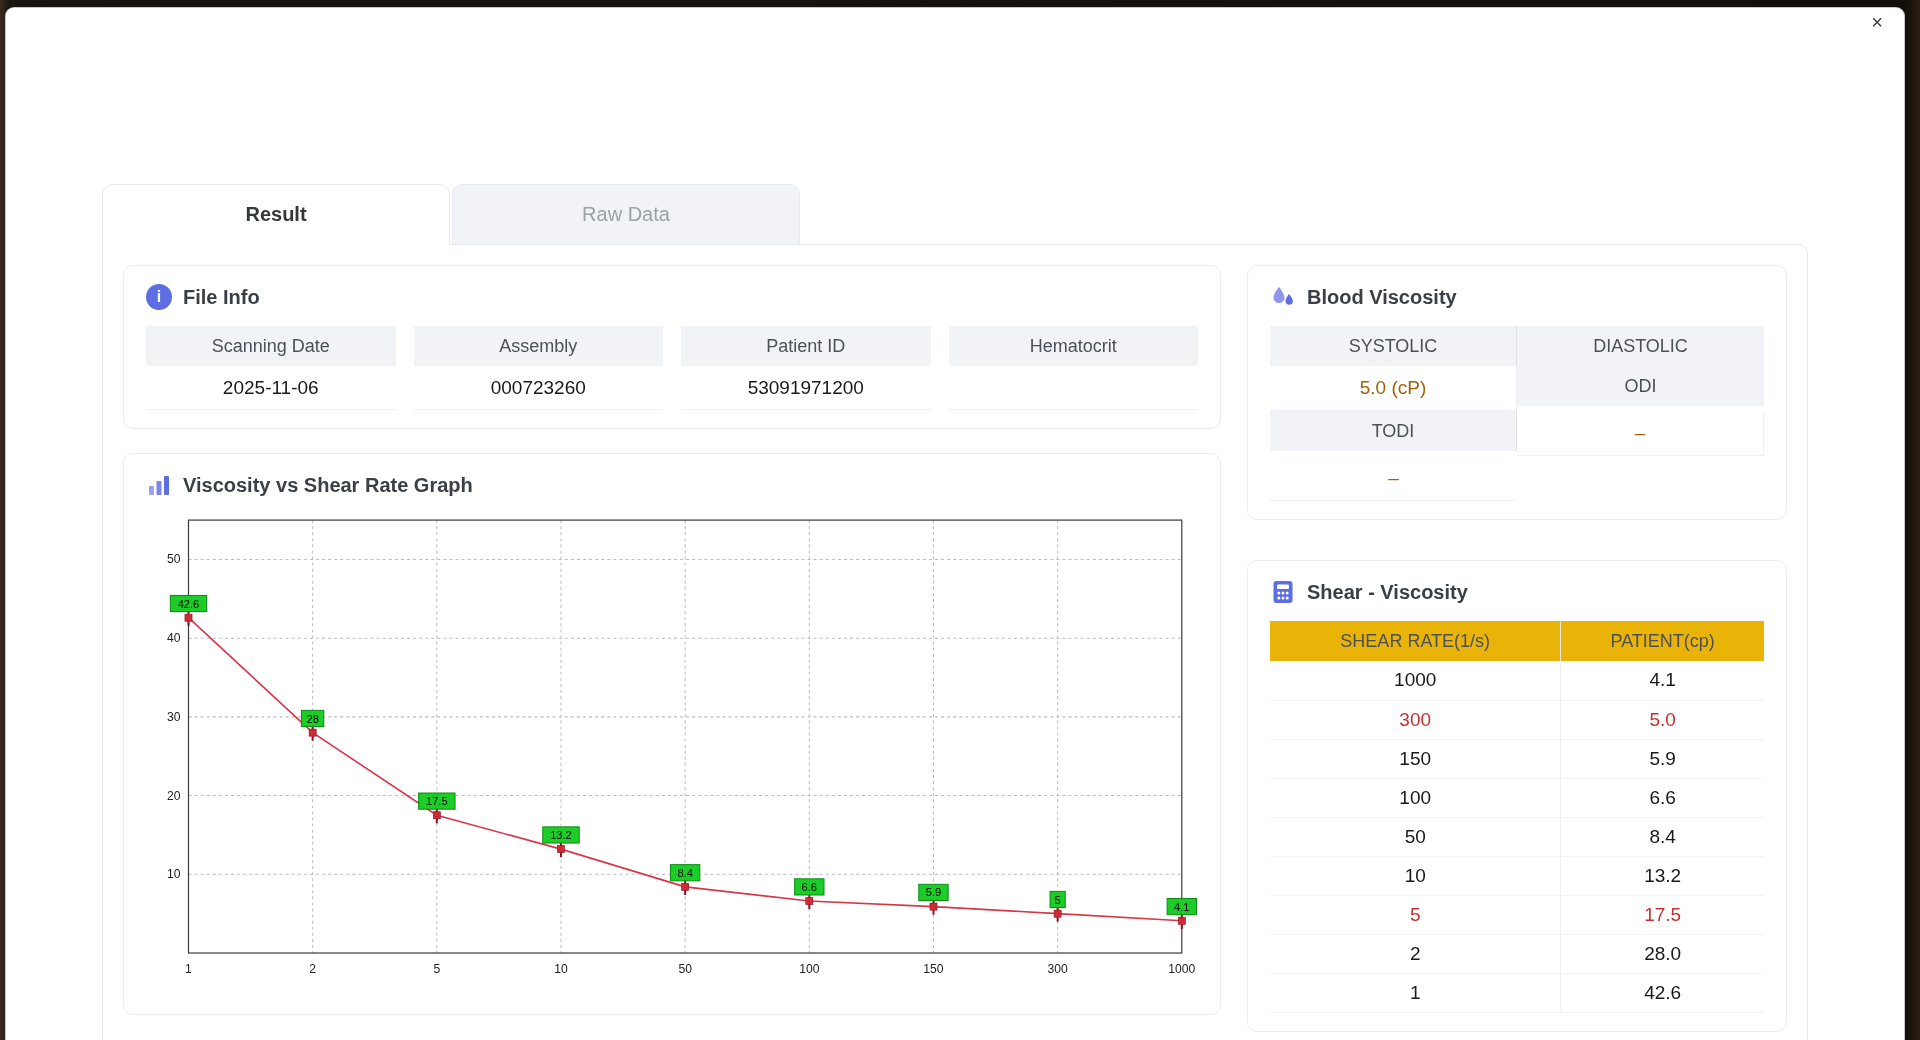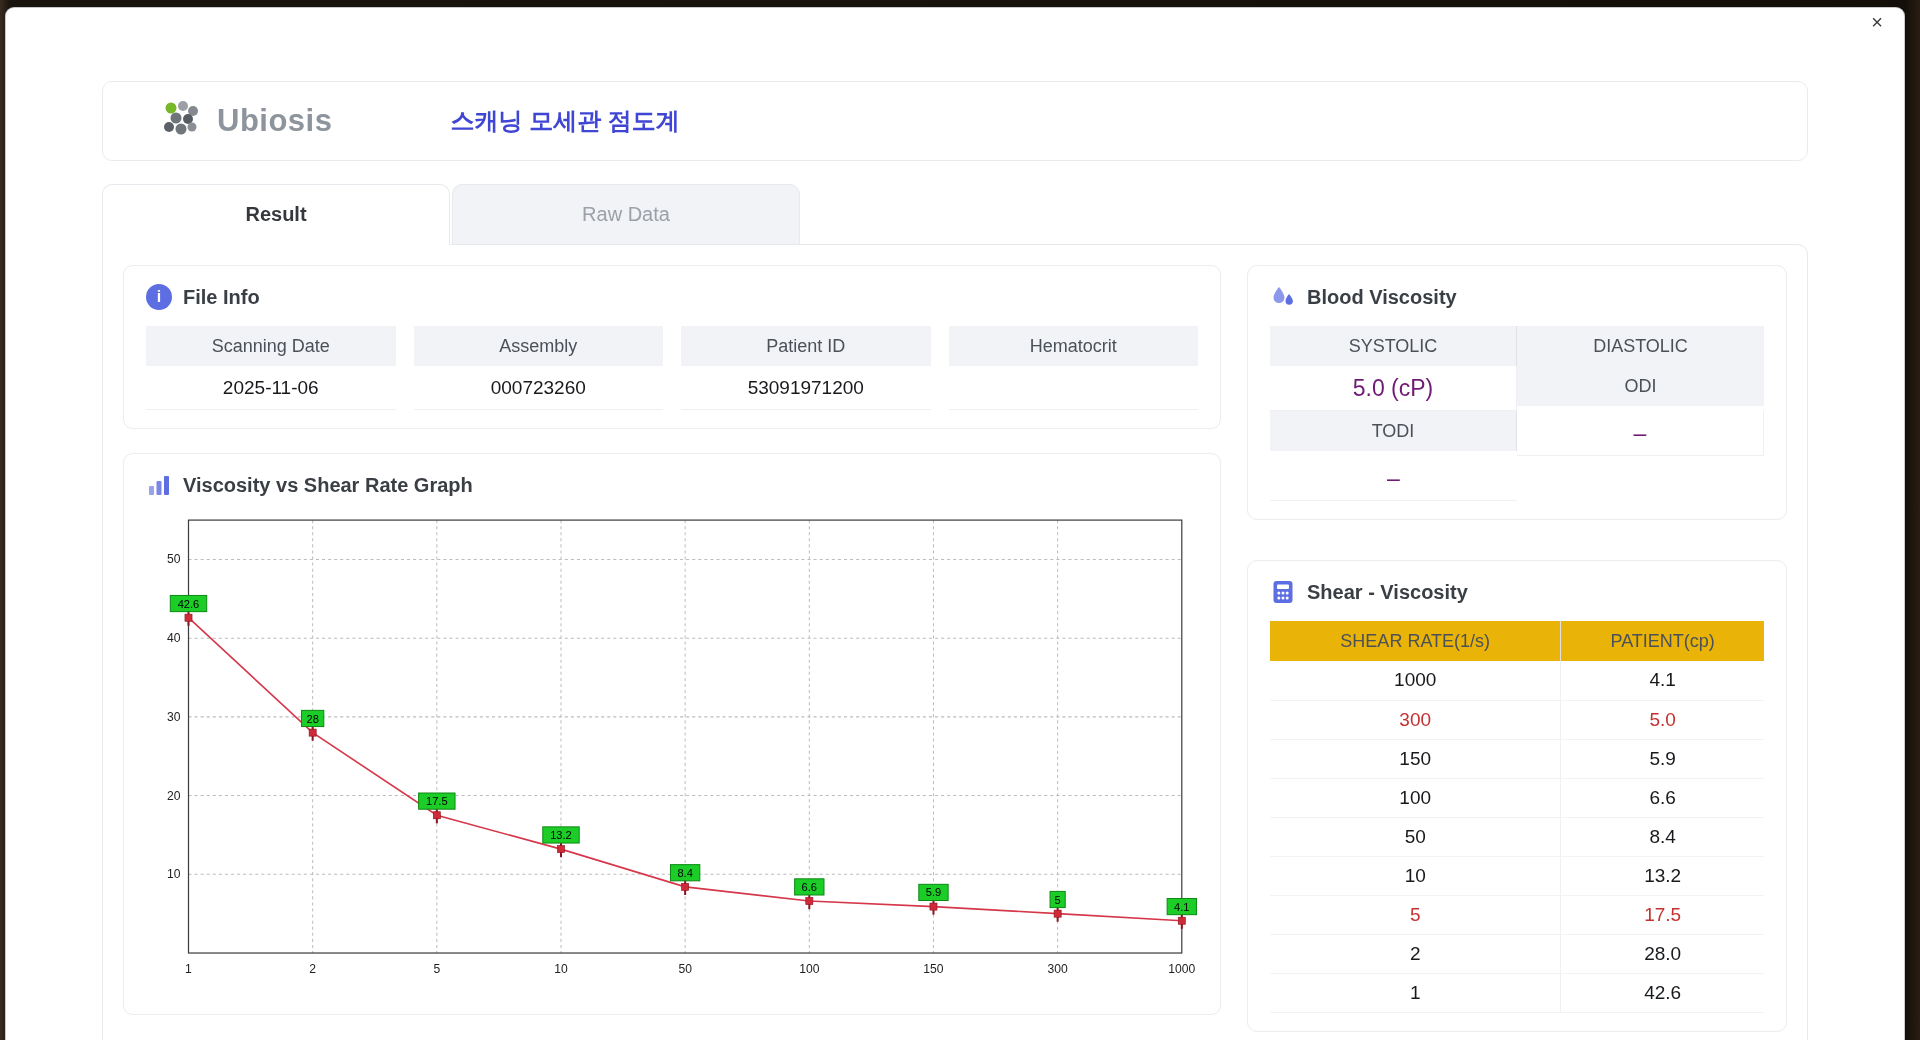--- a/index.html
+++ b/index.html
@@ -41,21 +41,21 @@
   .fields{display:grid;grid-template-columns:repeat(4,1fr);gap:18px;margin-top:16px}
   .field-label{background:#f2f3f6;height:40px;display:flex;align-items:center;justify-content:center;
     font-size:18px;color:#4b5158}
   .field-value{height:44px;display:flex;align-items:center;justify-content:center;font-size:19px;
     color:#17191c;border-bottom:1px solid #f0f0f4}
 
   
   .bv-grid{display:grid;grid-template-columns:1fr 1fr;margin-top:16px}
   .bv-cell{height:40px;display:flex;align-items:center;justify-content:center;font-size:18px}
   .bv-cell.hdr{background:#f2f3f6;color:#4b5158}
-  .bv-cell.val{font-size:23px;color:#701a75;height:45px;border-bottom:1px solid #f0f0f4}
+  .bv-cell.val{font-size:19px;color:#a16207;height:45px;border-bottom:1px solid #f0f0f4}
   .bv-cell.lft.hdr{border-right:1px solid #e0e1e7}
   .bv-cell.lft.val{border-right:1px solid #f0f0f4}
 
   
   .shear-table{width:100%;border-collapse:collapse;margin-top:16px}
   .shear-table th{background:#eab308;font-weight:normal;font-size:18px;color:#4b5158;height:40px}
   .shear-table th:first-child{border-right:1px solid #e0e1e7}
   .shear-table td{font-size:19px;color:#17191c;height:39px;text-align:center;border-bottom:1px solid #f3f3f6}
   .shear-table td:first-child{border-right:1px solid #f0f0f4}
   .shear-table tr.hl td{color:#c53030}
@@ -65,36 +65,20 @@
   .chart-wrap svg{width:100%;height:auto;display:block;overflow:visible}
   svg text{font-family:"Liberation Sans","DejaVu Sans",sans-serif}
 </style>
 </head>
 <body>
 
 <div class="desktop">
   <div class="window">
     <div class="close-btn">×</div>
 
-    <div class="header-card">
-      <div class="logo">
-        <svg width="48" height="42" viewBox="0 0 48 42">
-          <circle cx="12" cy="8" r="5.5" fill="#76b82a"></circle>
-          <circle cx="24" cy="6" r="5" fill="#9aa0a6"></circle>
-          <circle cx="34" cy="11" r="5" fill="#84898f"></circle>
-          <circle cx="17" cy="18" r="5.5" fill="#6e747a"></circle>
-          <circle cx="29" cy="19" r="5" fill="#565c62"></circle>
-          <circle cx="10" cy="27" r="5" fill="#5b6167"></circle>
-          <circle cx="22" cy="29" r="5.5" fill="#70767c"></circle>
-          <circle cx="33" cy="27" r="4.5" fill="#8a9096"></circle>
-        </svg>
-        <span class="logo-text">Ubiosis</span>
-      </div>
-      <div class="app-title">스캐닝 모세관 점도계</div>
-    </div>
 
     <div class="tabs">
       <div class="tab active">Result</div>
       <div class="tab inactive">Raw Data</div>
     </div>
 
     <div class="panel">
       <div class="left-col">
 
         <div class="card">

